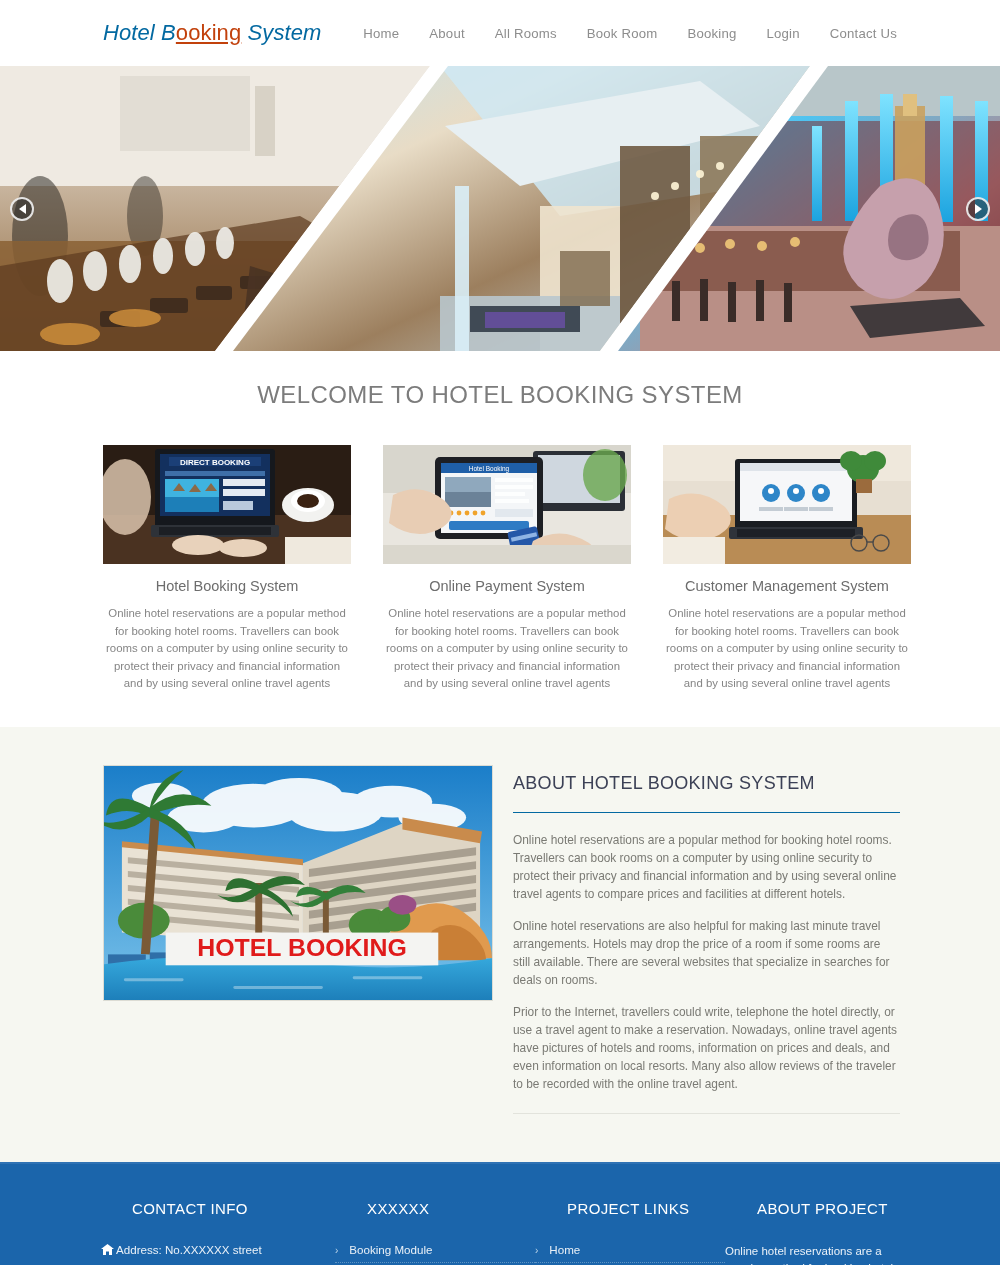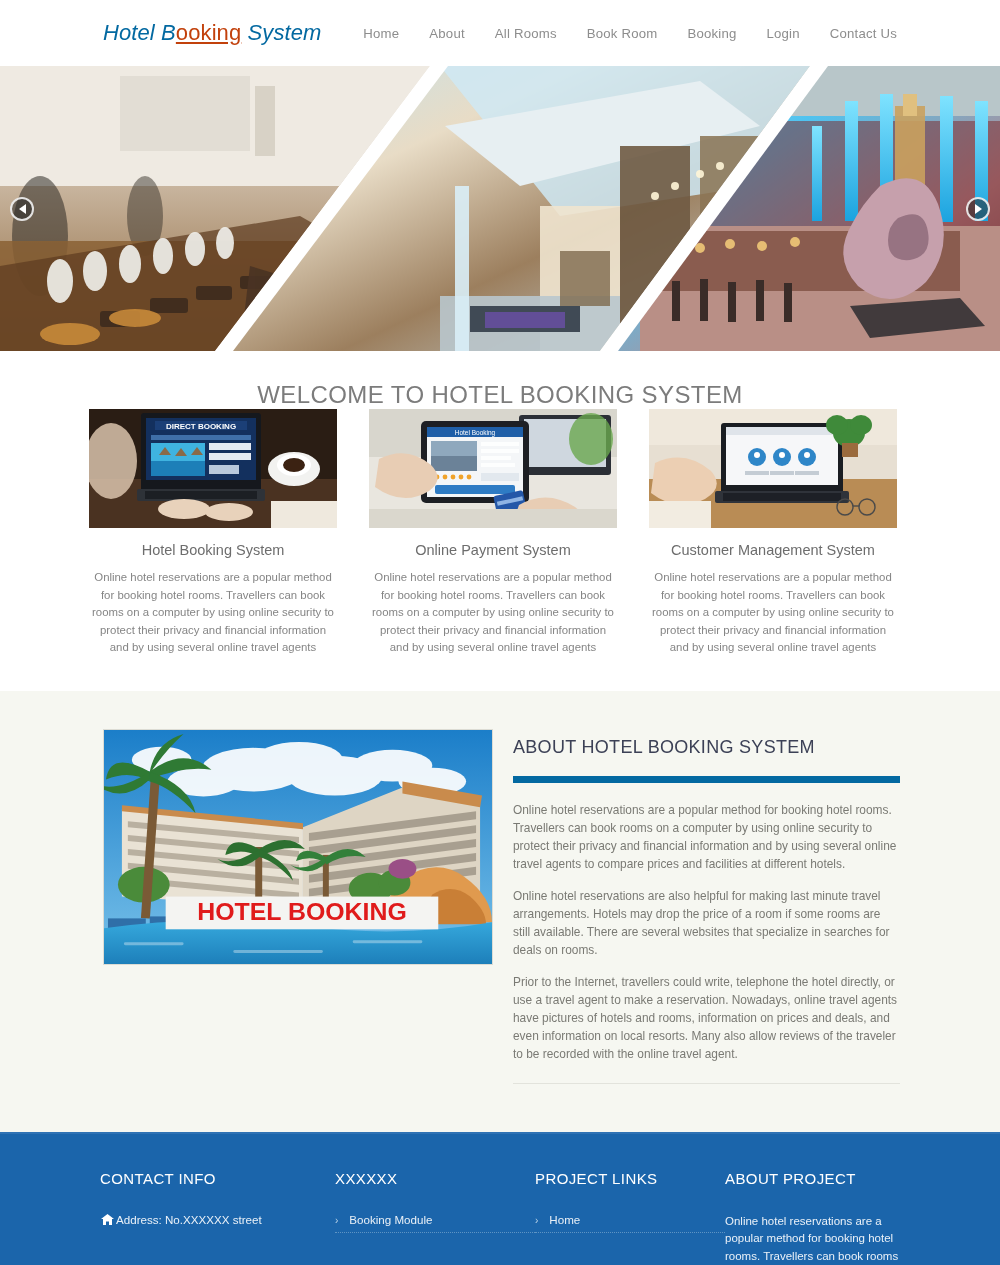--- a/index.html
+++ b/index.html
@@ -72,24 +72,25 @@
   .carousel-arrow.next .tri { border-left: 7px solid #ffffff; }
 
   
   .welcome-section { background: #fff; padding: 30px 0 34px; }
   .welcome-title {
     text-align: center;
     font-size: 24px;
     font-weight: 400;
     color: #7c7c7c;
     letter-spacing: .4px;
+    margin-bottom: 36px;
   }
   .features {
     display: flex;
-    justify-content: flex-end;
+    justify-content: space-between;
     gap: 32px;
     padding: 0 103px;
   }
   .feature-card { width: 248px; }
   .feature-thumb {
     width: 248px; height: 119px;
     display: block;
     background: #222;
     overflow: hidden;
   }
@@ -130,21 +131,21 @@
     margin-right: 100px;
     flex: 1;
     padding-top: 8px;
   }
   .about-title {
     font-size: 18px;
     font-weight: 400;
     color: #3c4156;
     letter-spacing: .3px;
     padding-bottom: 18px;
-    border-bottom: 7px solid #0369a1;
+    border-bottom: 1px solid #0369a1;
     margin-bottom: 18px;
   }
   .about-p {
     font-size: 11.9px;
     line-height: 18px;
     color: #7a7a74;
     margin-bottom: 14px;
   }
   .about-rule {
     border: 0;
@@ -165,20 +166,21 @@
   .fcol-contact { width: 235px; }
   .fcol-modules { width: 200px; }
   .fcol-links   { width: 190px; }
   .fcol-about   { width: 175px; }
   .footer-heading {
     color: #ffffff;
     font-size: 15px;
     font-weight: 400;
     letter-spacing: .4px;
     margin-bottom: 26px;
+    margin-left: 32px;
   }
   .contact-row {
     display: flex;
     align-items: flex-start;
     gap: 2px;
     margin-bottom: 15px;
     font-size: 11.6px;
     color: #eaf1f8;
   }
   .contact-ico {

